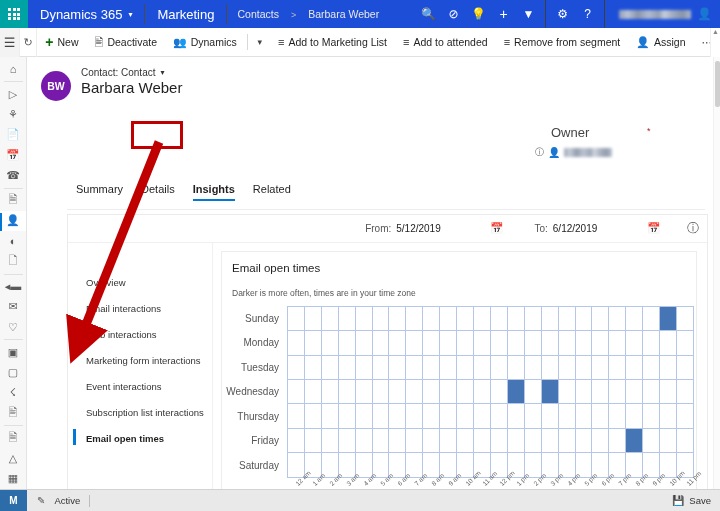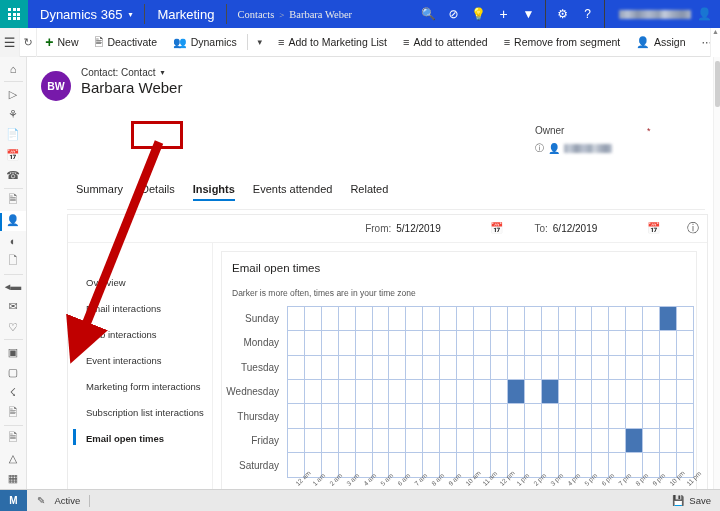--- a/index.html
+++ b/index.html
@@ -29,21 +29,21 @@
     grid-template-rows: repeat(3,3px); gap: 1.5px;
   }
   .waffle-grid i { background: #ffffff; display:block; width:3px; height:3px; }
   .brand {
     padding: 0 12px; font-size: 13px; color: #fff;
     display: flex; align-items: center; gap: 6px;
     height: 28px;
   }
   .navdiv { width: 1px; height: 20px; background: #4a4a4a; }
   .app-name { padding: 0 12px; font-size: 13px; color: #fff; }
-  .crumbs { padding: 0 10px; font-size: 10.5px; color: #e8e8e8; display:flex; align-items:flex-end; gap:5px;font-family:Liberation Serif, serif; }
+  .crumbs { padding: 0 10px; font-size: 10.5px; color: #e8e8e8; display:flex; align-items:flex-end; gap:12px; }
   .crumb-sep { font-size: 9px; color:#bdbdbd; }
   .nav-spacer { flex: 1; }
   .nav-icons { display: flex; align-items: center; gap: 0; height: 28px; }
   .nav-ico {
     width: 25px; height: 28px; display:flex; align-items:center; justify-content:center;
     font-size: 12px; color: #ffffff;
   }
   .nav-grp-div { width:1px; height:28px; background:#3d3d3d; margin:0 4px; }
   .user-chip { display:flex; align-items:center; gap:6px; padding: 0 8px 0 10px; }
   .blurred {
@@ -116,21 +116,21 @@
   .avatar {
     width: 30px; height: 30px; border-radius:50%; background:#7719aa;
     color:#fff; font-size:10.5px; font-weight:600;
     display:flex; align-items:center; justify-content:center; margin-top:4px;
   }
   .rec-meta { margin-left: 10px; }
   .rec-type { font-size: 10px; color:#333; display:flex; align-items:center; gap:5px; }
   .rec-name { font-size: 15px; color:#201f1e; margin-top: 1px; }
 
   .owner-block { position:absolute; top:68px; left:508px; width:180px; }
-  .owner-label { font-size:10px; color:#444; }
+  .owner-label { font-size:13px; color:#444;margin-left:16px; }
   .owner-req { position:absolute; top:1px; left:112px; color:#a4262c; font-size:9px; }
   .owner-val { display:flex; align-items:center; gap:4px; margin-top:6px; }
 
   .tabs {
     position:absolute; top:124px; left:40px;
     display:flex; align-items:flex-end; gap:0; font-size:11px;
   }
   .tab { padding: 2px 9px 6px 9px; color:#201f1e; position:relative; }
   .tab.active { font-weight:bold; }
   .tab.active:after {
@@ -367,21 +367,20 @@
         <span style="font-size:9px;color:#666;">ⓘ</span>
         <span style="font-size:10px;color:#444;">👤</span>
         <span class="blurred sm"></span>
       </div>
     </div>
 
     <div class="tabs">
       <div class="tab">Summary</div>
       <div class="tab">Details</div>
       <div class="tab active">Insights</div>
-      <div class="tab">Events attended</div>
       <div class="tab">Related</div>
     </div>
     <div class="tabs-rule"></div>
 
     <div class="insights-wrap">
       <div class="daterow">
         <div class="d-field">
           <span class="d-lbl">From:</span>
           <span class="d-val">5/12/2019</span>
         </div>
@@ -392,22 +391,22 @@
         </div>
         <span class="cal-ico2">📅</span>
         <span class="info-ico">ⓘ</span>
       </div>
 
       <div class="ins-body">
         <div class="ins-nav">
           <div class="ins-nav-item">Overview</div>
           <div class="ins-nav-item">Email interactions</div>
           <div class="ins-nav-item">Web interactions</div>
+          <div class="ins-nav-item">Marketing form interactions</div>
           <div class="ins-nav-item">Event interactions</div>
-          <div class="ins-nav-item">Marketing form interactions</div>
           <div class="ins-nav-item">Subscription list interactions</div>
           <div class="ins-nav-item sel">Email open times</div>
         </div>
 
         <div class="ins-chart-area">
           <div class="chart-card">
             <div class="chart-title">Email open times</div>
             <div class="chart-sub">Darker is more often, times are in your time zone</div>
 
             <div class="heat" style="height:230px;">

